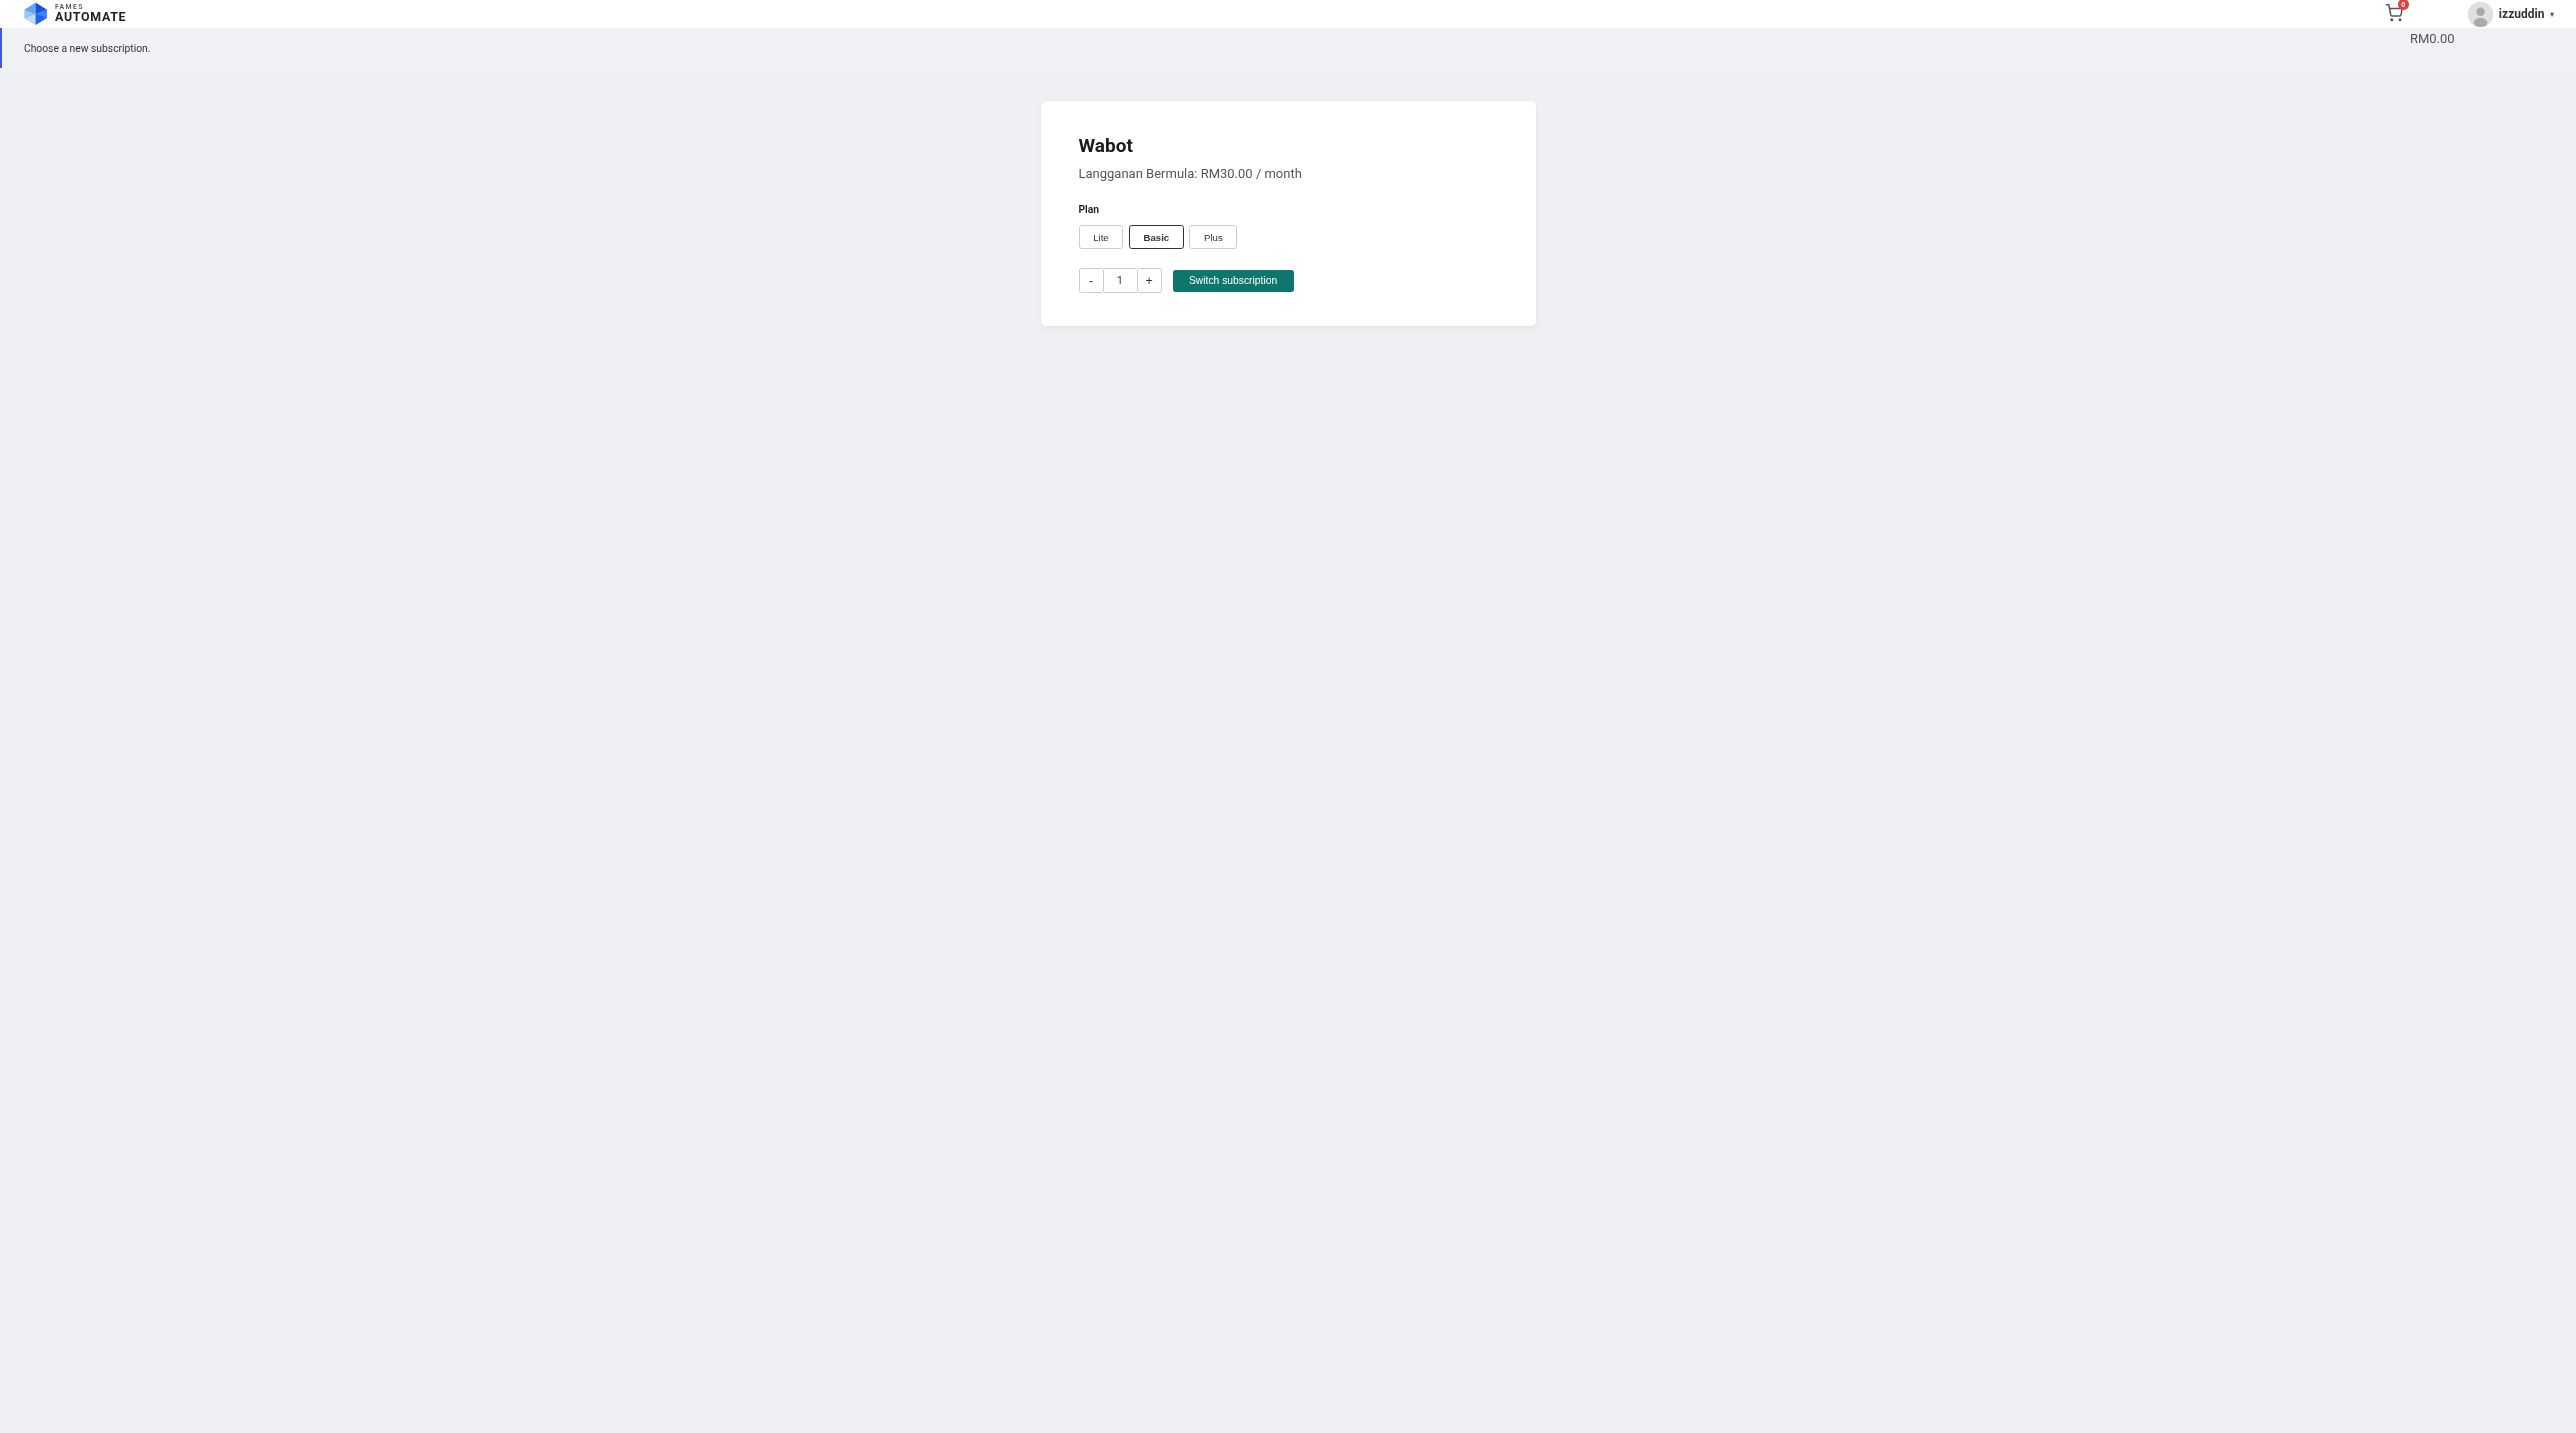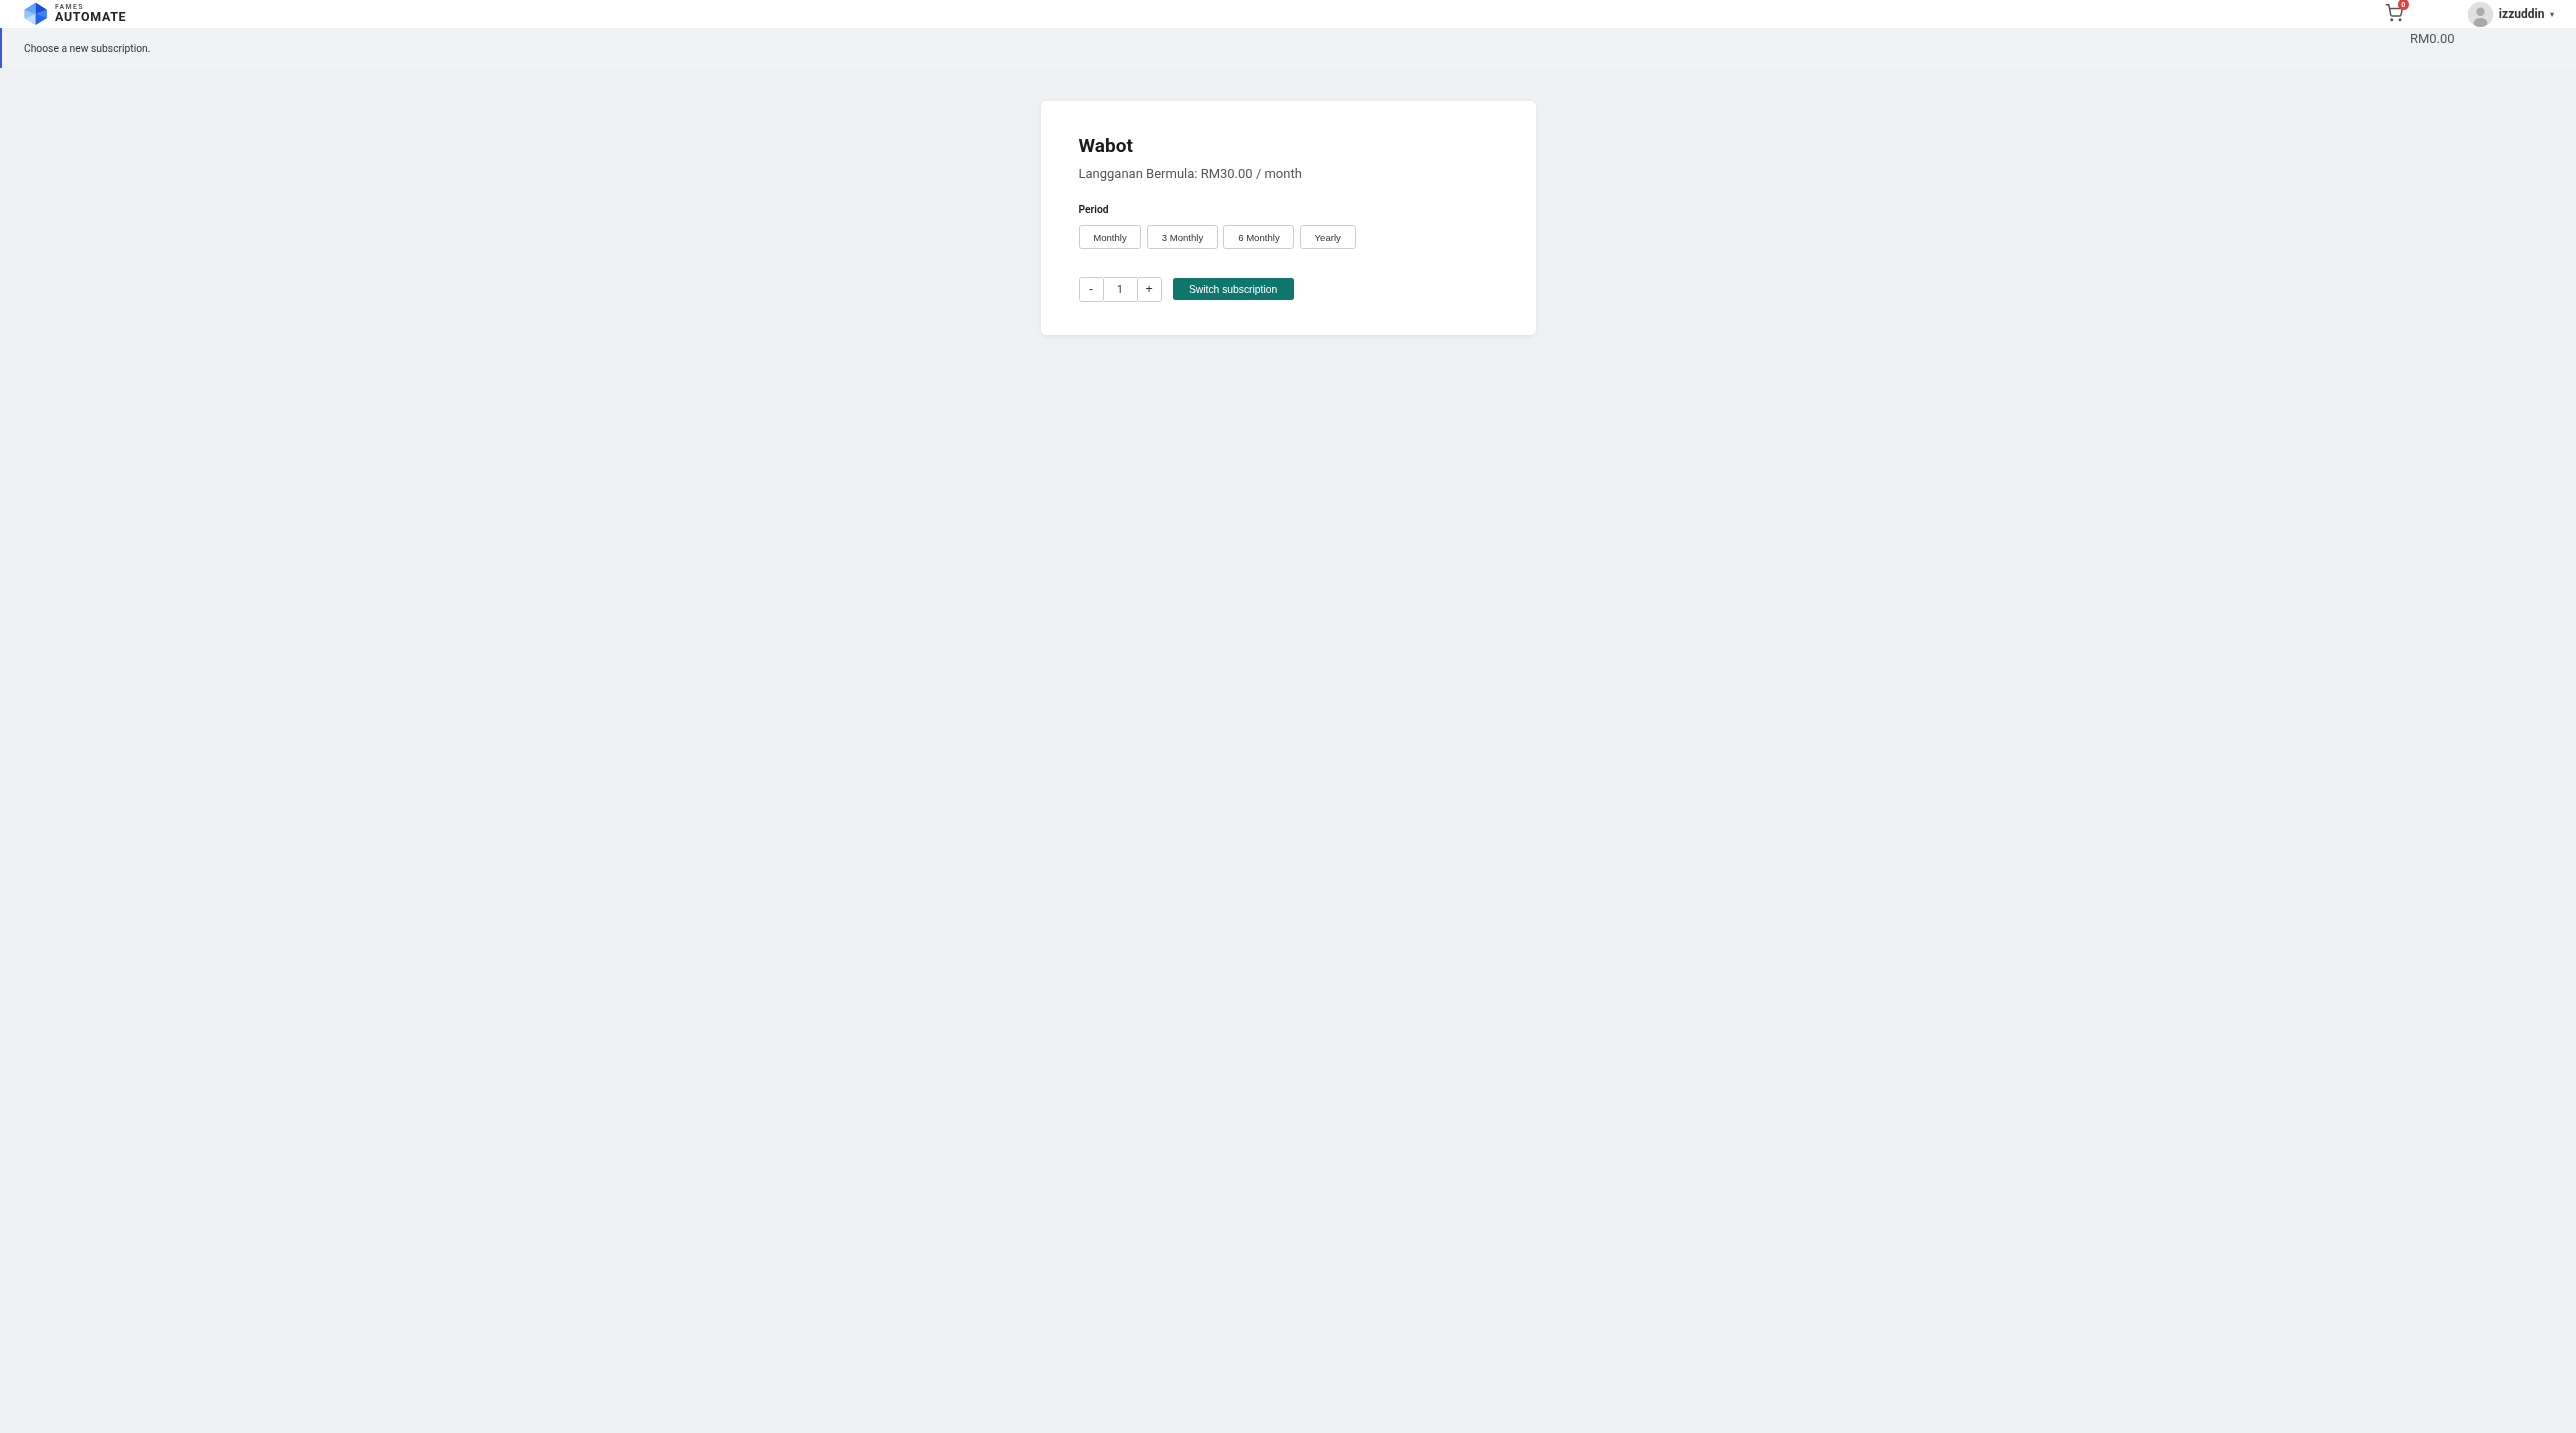--- a/index.html
+++ b/index.html
@@ -336,30 +336,29 @@
 <div class="notice-bar">
   <span class="notice-text">Choose a new subscription.</span>
 </div>
 
 <div class="main-content">
   <div class="card">
 
     <h1 class="product-title">Wabot</h1>
     <p class="product-subtitle">Langganan Bermula: RM30.00 / month</p>
 
-
     <div>
-      <div class="section-label">Period</div>
-      <div class="period-options">
-        <button class="period-btn">Monthly</button>
-        <button class="period-btn">3 Monthly</button>
-        <button class="period-btn">6 Monthly</button>
-        <button class="period-btn">Yearly</button>
+      <div class="section-label">Plan</div>
+      <div class="plan-options">
+        <button class="plan-btn">Lite</button>
+        <button class="plan-btn active">Basic</button>
+        <button class="plan-btn">Plus</button>
       </div>
     </div>
+
 
     <div class="quantity-row">
       <button class="qty-btn">-</button>
       <div class="qty-value">1</div>
       <button class="qty-btn">+</button>
       <button class="switch-btn">Switch subscription</button>
     </div>
 
   </div>
 </div>

